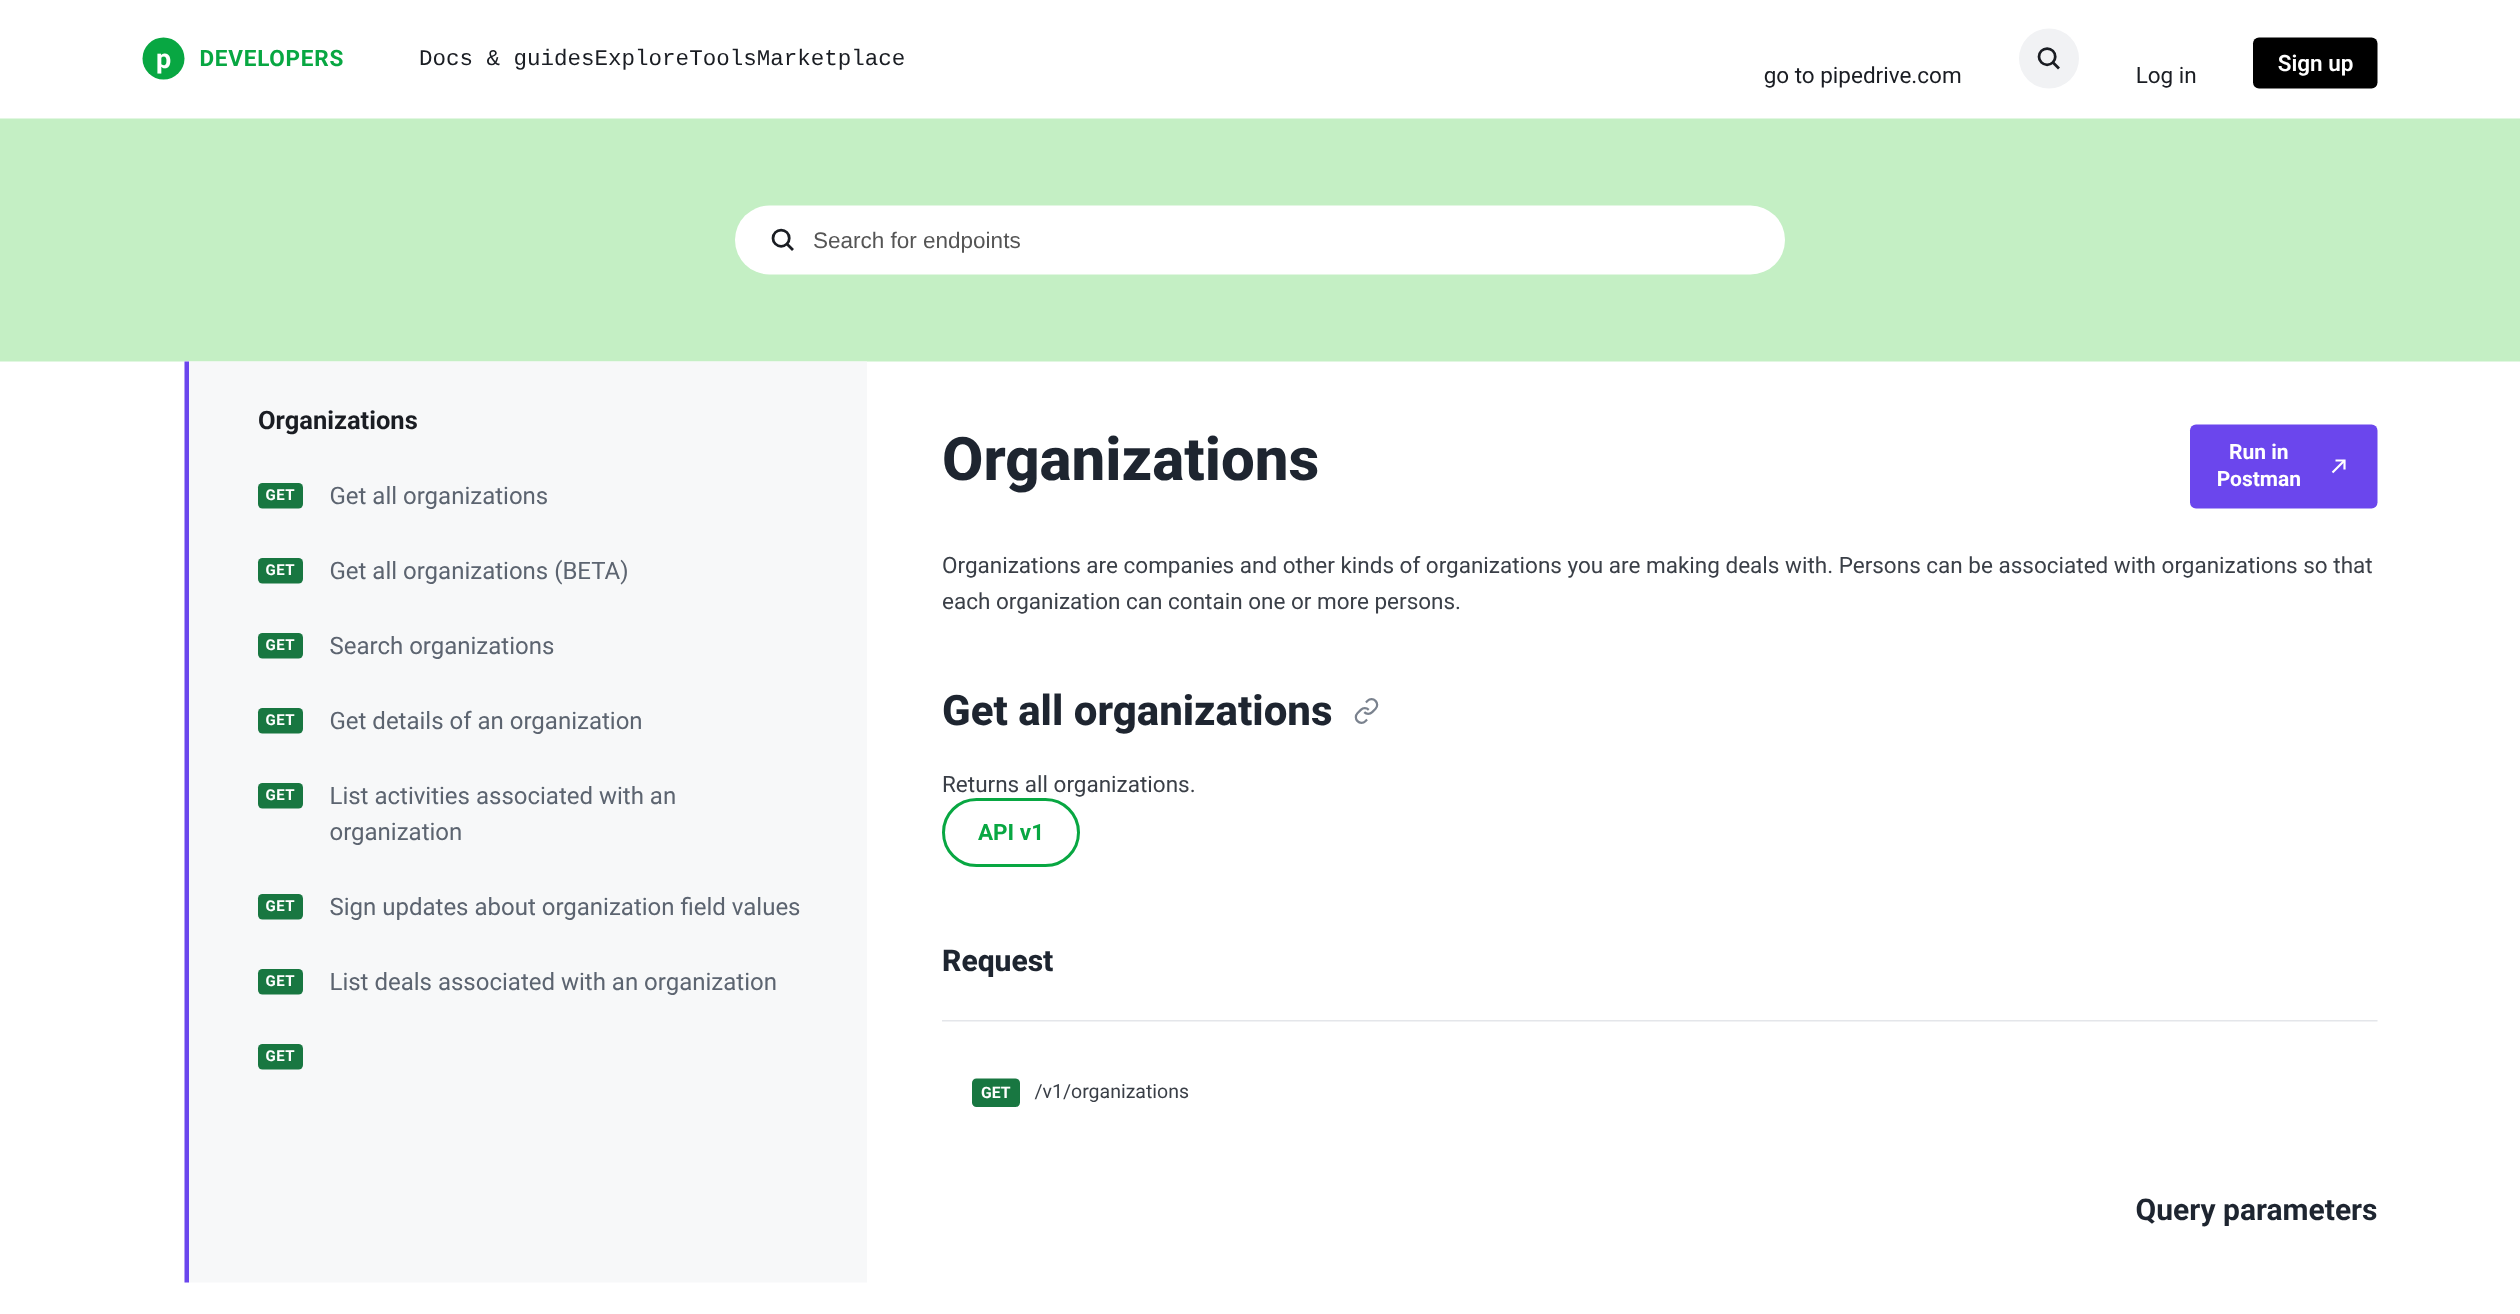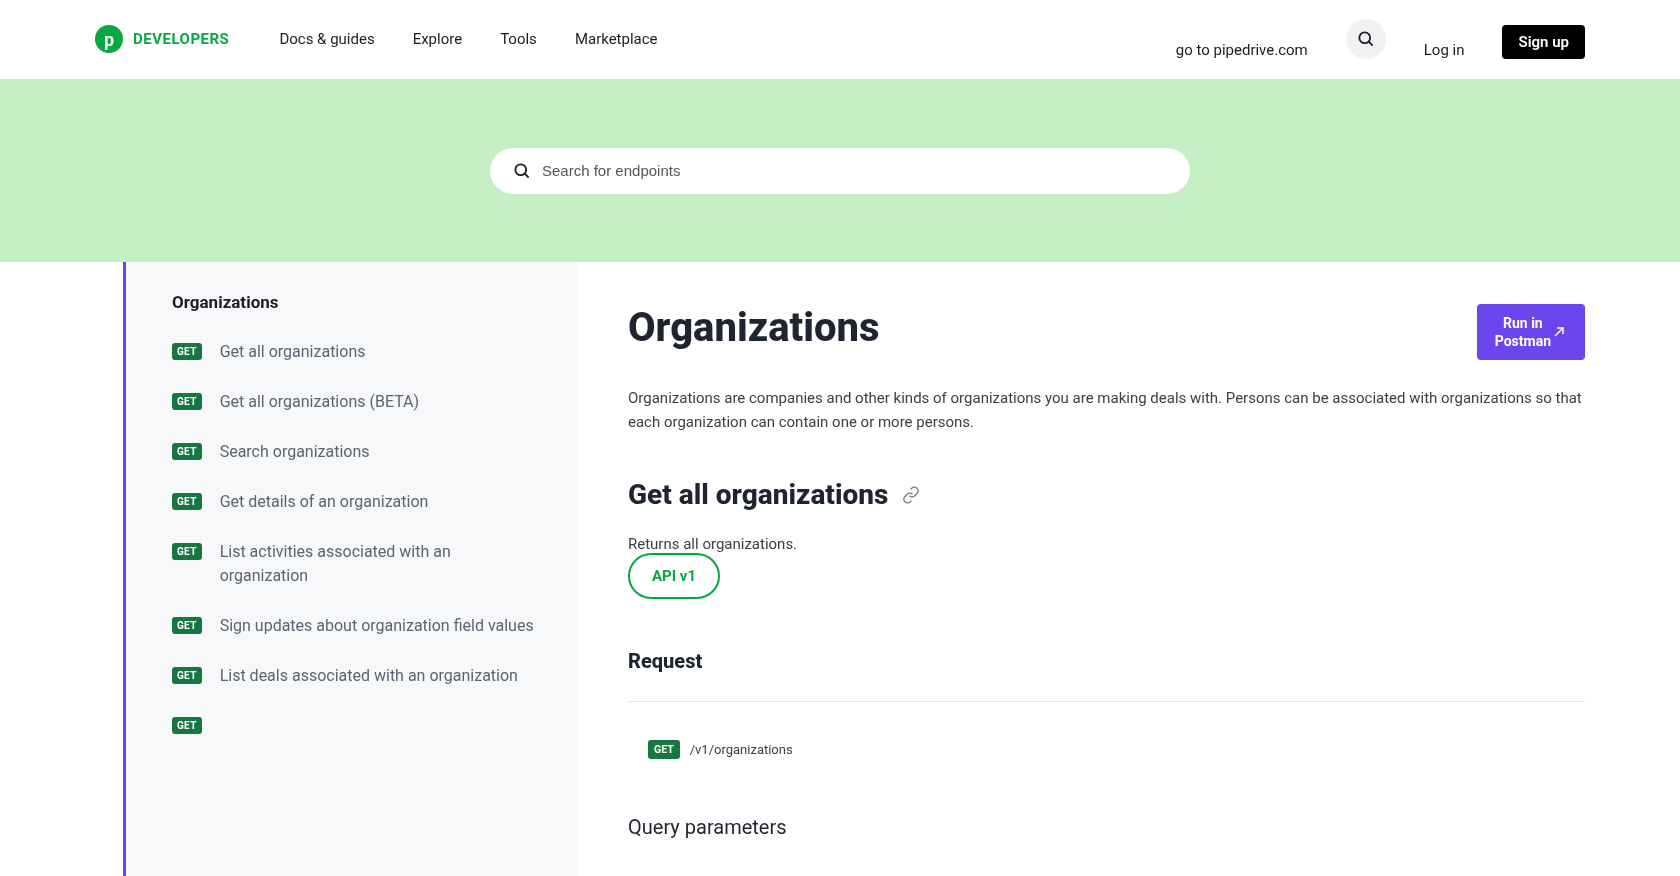--- a/index.html
+++ b/index.html
@@ -42,21 +42,21 @@
   font-size: 18px;
 }
 .logo-text {
   color: #08a742;
   font-weight: 700;
   font-size: 15px;
   letter-spacing: 0.5px;
 }
 .nav-links {
   display: flex;
-  gap: 38px;
+  font-family: Liberation Mono, monospace;
 }
 .nav-link {
   font-size: 15px;
   color: #1a1d23;
 }
 .header-right {
   margin-left: auto;
   display: flex;
   align-items: flex-end;
   gap: 38px;
@@ -81,21 +81,21 @@
 .signup-btn {
   background: #000000;
   color: #fff;
   font-size: 15px;
   font-weight: 600;
   padding: 8px 16px;
   border-radius: 4px;
 }
 .hero {
   background: #c4efc4;
-  height: 183px;
+  height: 162px;
   display: flex;
   align-items: center;
   justify-content: center;
 }
 .search-box {
   width: 700px;
   background: #fff;
   border-radius: 999px;
   height: 46px;
   display: flex;
@@ -174,21 +174,21 @@
 }
 .postman-btn {
   background: #6b46ed;
   color: #fff;
   font-size: 14px;
   font-weight: 700;
   padding: 10px 18px;
   border-radius: 4px;
   display: flex;
   align-items: center;
-  gap: 0;
+  gap: 17px;
   line-height: 1.3;
 }
 .postman-btn .arrow {
   font-size: 16px;
 }
 .page-desc {
   font-size: 15px;
   color: #3a3f47;
   line-height: 1.6;
   margin-bottom: 44px;
@@ -241,22 +241,23 @@
   font-weight: 700;
   padding: 3px 6px;
   border-radius: 3px;
 }
 .req-path {
   font-size: 13px;
   color: #3a3f47;
 }
 .qparams-title {
   font-size: 20px;
-  font-weight: 400;
+  font-weight: 700;
   color: #1e2530;
+  text-align: right;
 }
 svg { display: block; }
 </style>
 </head>
 <body>
 
 <div class="header-bar">
   <div class="logo-wrap">
     <div class="logo-circle">p</div>
     <span class="logo-text">DEVELOPERS</span>

